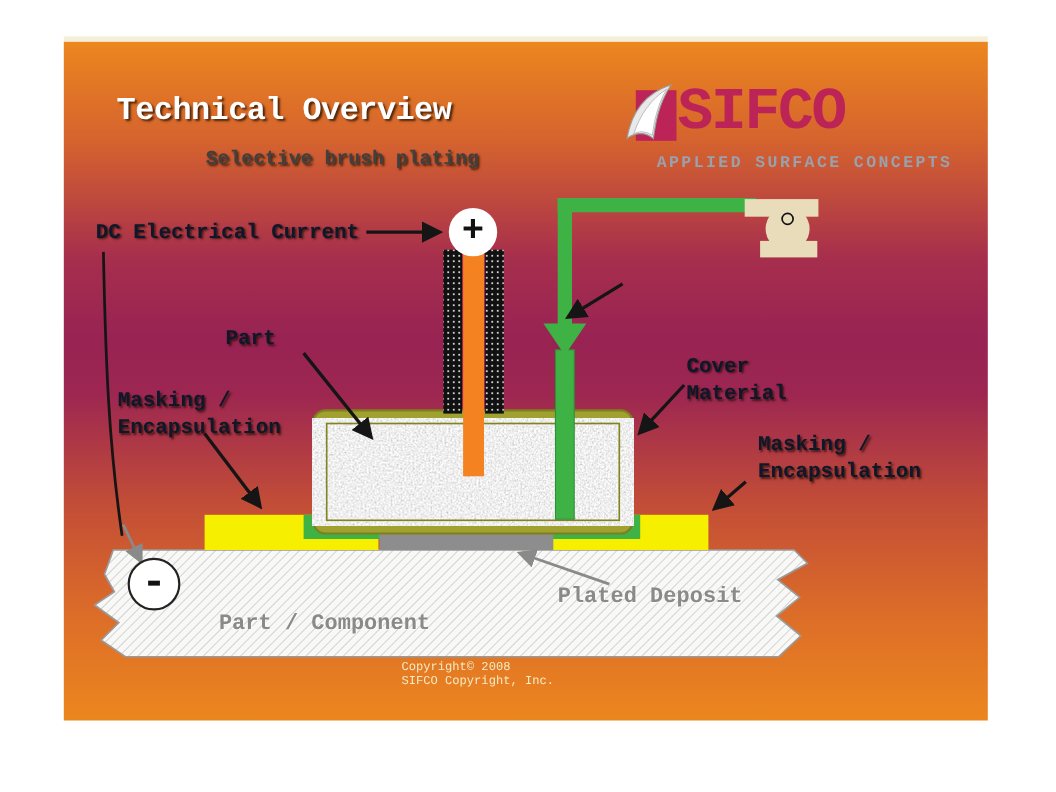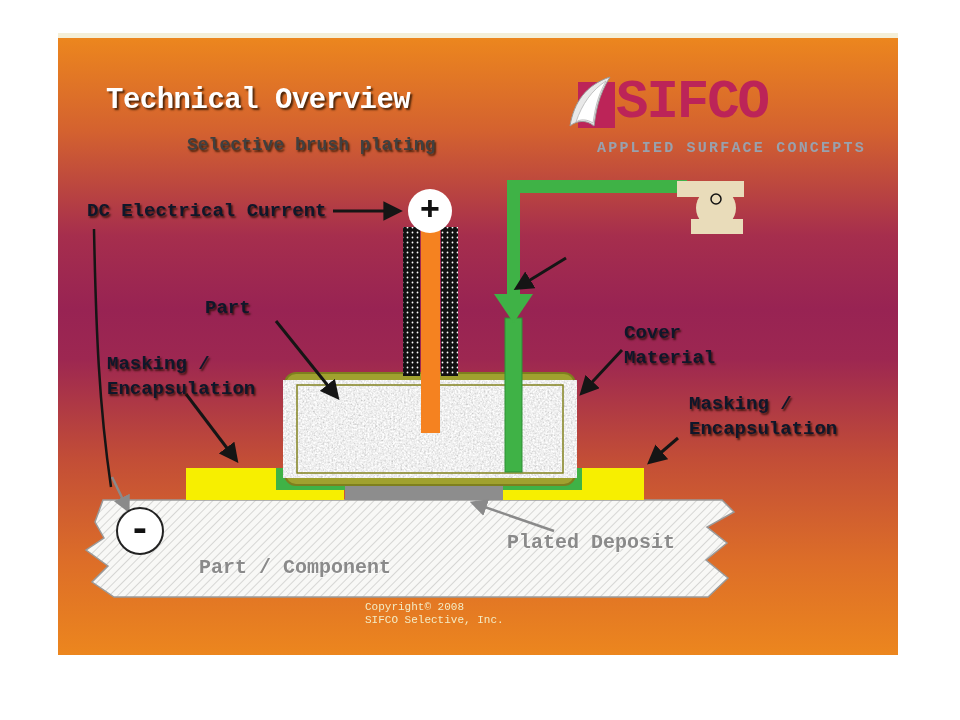--- a/index.html
+++ b/index.html
@@ -142,16 +142,16 @@
 
   <div class="terminal plus">
     <span>+</span>
   </div>
   <div class="terminal minus">
     <span>-</span>
   </div>
 
   <div class="copyright">
     <span>Copyright© 2008</span>
-    <span>SIFCO Selective, Inc.</span>
+    <span>SIFCO Copyright, Inc.</span>
   </div>
 
 </div>
 
 </body></html>

